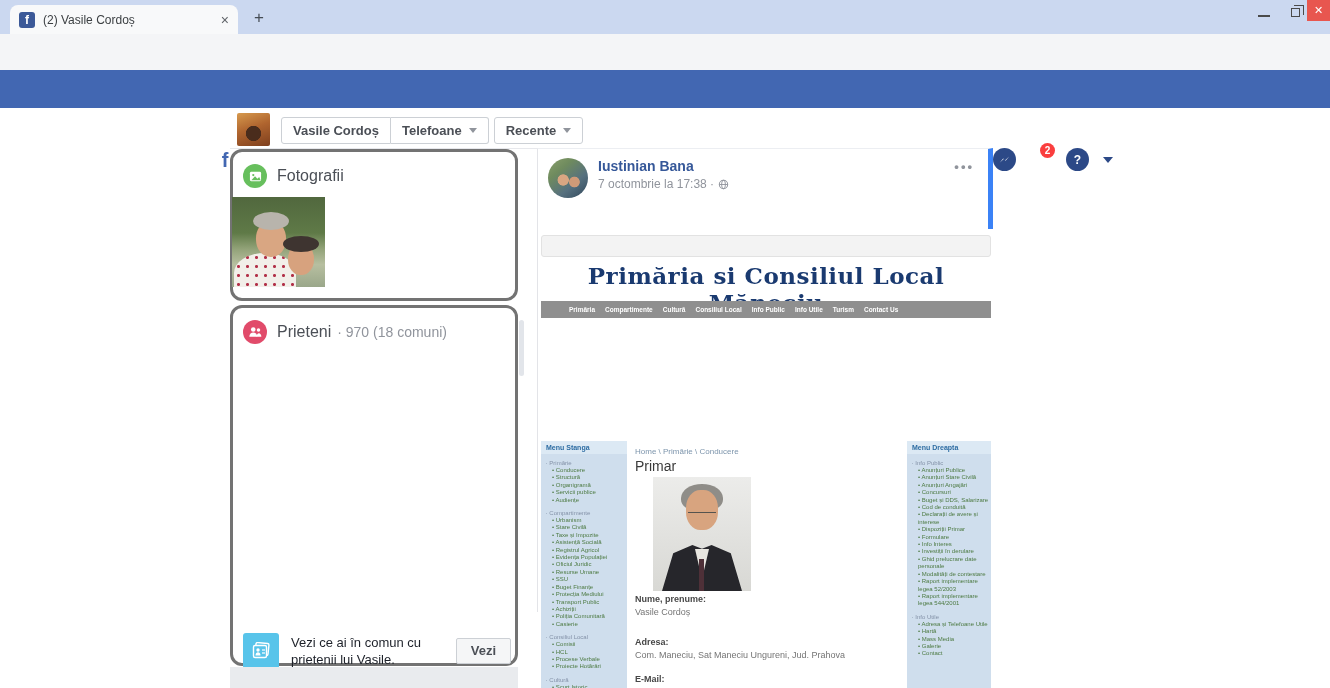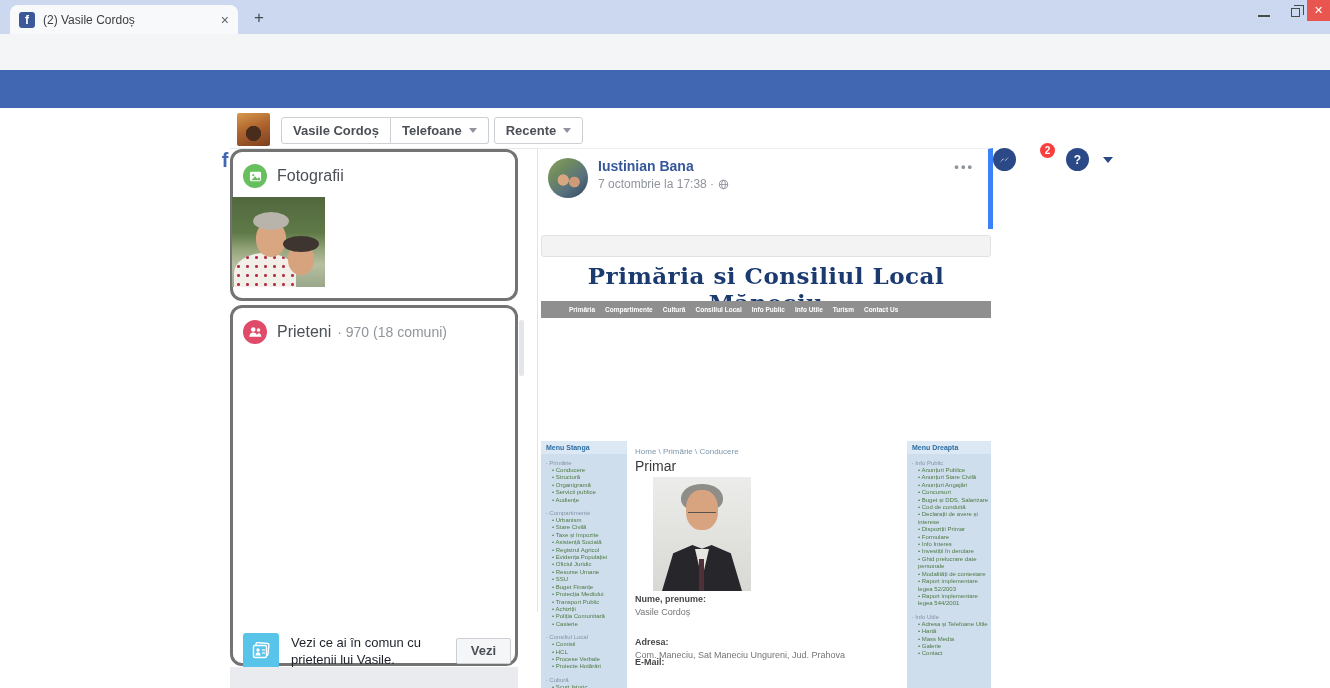--- a/index.html
+++ b/index.html
@@ -392,19 +392,19 @@
           <span class="p-face"></span>
           <span class="p-glasses"></span>
           <span class="p-suit"></span>
           <span class="p-shirt"></span>
           <span class="p-tie"></span>
         </div>
         <span class="sfield-label" style="top:153px;">Nume, prenume:</span>
         <span class="sfield-value" style="top:166px;">Vasile Cordoș</span>
         <span class="sfield-label" style="top:196px;">Adresa:</span>
         <span class="sfield-value" style="top:209px;">Com. Maneciu, Sat Maneciu Ungureni, Jud. Prahova</span>
-        <span class="sfield-label" style="top:216px;">E-Mail:</span>
+        <span class="sfield-label" style="top:233px;">E-Mail:</span>
         <span class="sfield-value" style="top:246px;">primaria@primaria-maneciu.ro</span>
       </div>
     </div>
   </div>
 
 </div>
 
 </body></html>

